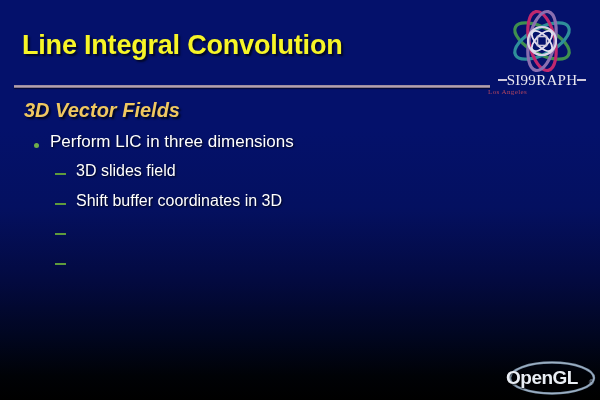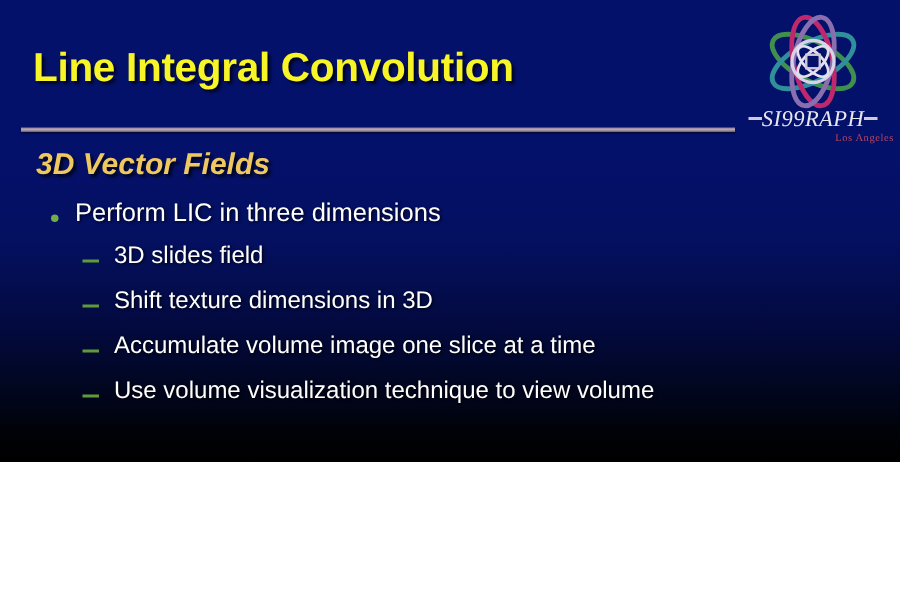--- a/index.html
+++ b/index.html
@@ -10,21 +10,21 @@
   body {
     width: 600px;
     height: 400px;
     overflow: hidden;
     font-family: "Liberation Sans", sans-serif;
   }
 
   #slide {
     position: relative;
     width: 600px;
-    height: 308px;
+    height: 400px;
     background:
       linear-gradient(180deg,
         #04116b 0%,
         #04116b 32%,
         #041060 52%,
         #030a40 70%,
         #010620 84%,
         #000206 94%,
         #000000 100%);
     overflow: hidden;
@@ -140,36 +140,35 @@
     position: absolute;
     left: 0;
     top: 64px;
     width: 108px;
     text-align: center;
     font-family: "Liberation Serif", serif;
     font-size: 15px;
     letter-spacing: 0.3px;
     color: #e8e6ef;
     white-space: nowrap;
-    font-style: italic;
   }
   #siggraph-wordmark .rule-l,
   #siggraph-wordmark .rule-r {
     display: inline-block;
     width: 9px;
     height: 2px;
     background: #cfc9da;
     vertical-align: 4px;
   }
   #siggraph-city {
     position: absolute;
     left: 0;
     top: 80px;
     width: 108px;
-    text-align: right;
+    text-align: left;
     font-family: "Liberation Serif", serif;
     font-size: 7px;
     color: #b8465f;
     letter-spacing: 0.4px;
     white-space: nowrap;
   }
 
   
   #opengl-logo {
     position: absolute;
@@ -223,32 +222,30 @@
       <span class="txt">Perform LIC in three dimensions</span>
     </div>
 
     <div class="lvl2">
       <span class="dash"></span>
       <span class="txt">3D slides field</span>
     </div>
 
     <div class="lvl2">
       <span class="dash"></span>
-      <span class="txt">Shift texture dimensions in 3D</span>
-    </div>
-
-    <div class="lvl2">
-      <span class="dash"></span>
-      <span class="txt">Accumulate volume image one slice at a time</span>
-    </div>
-
-
-    <div class="lvl2">
-      <span class="dash"></span>
-      <span class="txt">Use volume visualization technique to view volume</span>
+      <span class="txt">Shift buffer coordinates in 3D</span>
+    </div>
+
+    <div class="lvl2">
+      <span class="dash"></span>
+    </div>
+
+
+    <div class="lvl2">
+      <span class="dash"></span>
     </div>
 
   </div>
 
   <div id="siggraph-logo">
     <svg id="siggraph-rings" viewBox="0 0 96 66">
       <g fill="none" stroke-width="3.2" transform="translate(48,33)">
         <ellipse rx="30" ry="13" stroke="#3f8f4f" transform="rotate(28)"></ellipse>
         <ellipse rx="30" ry="13" stroke="#2f8f9a" transform="rotate(-28)"></ellipse>
         <ellipse rx="30" ry="13" stroke="#c0286e" transform="rotate(78)"></ellipse>

